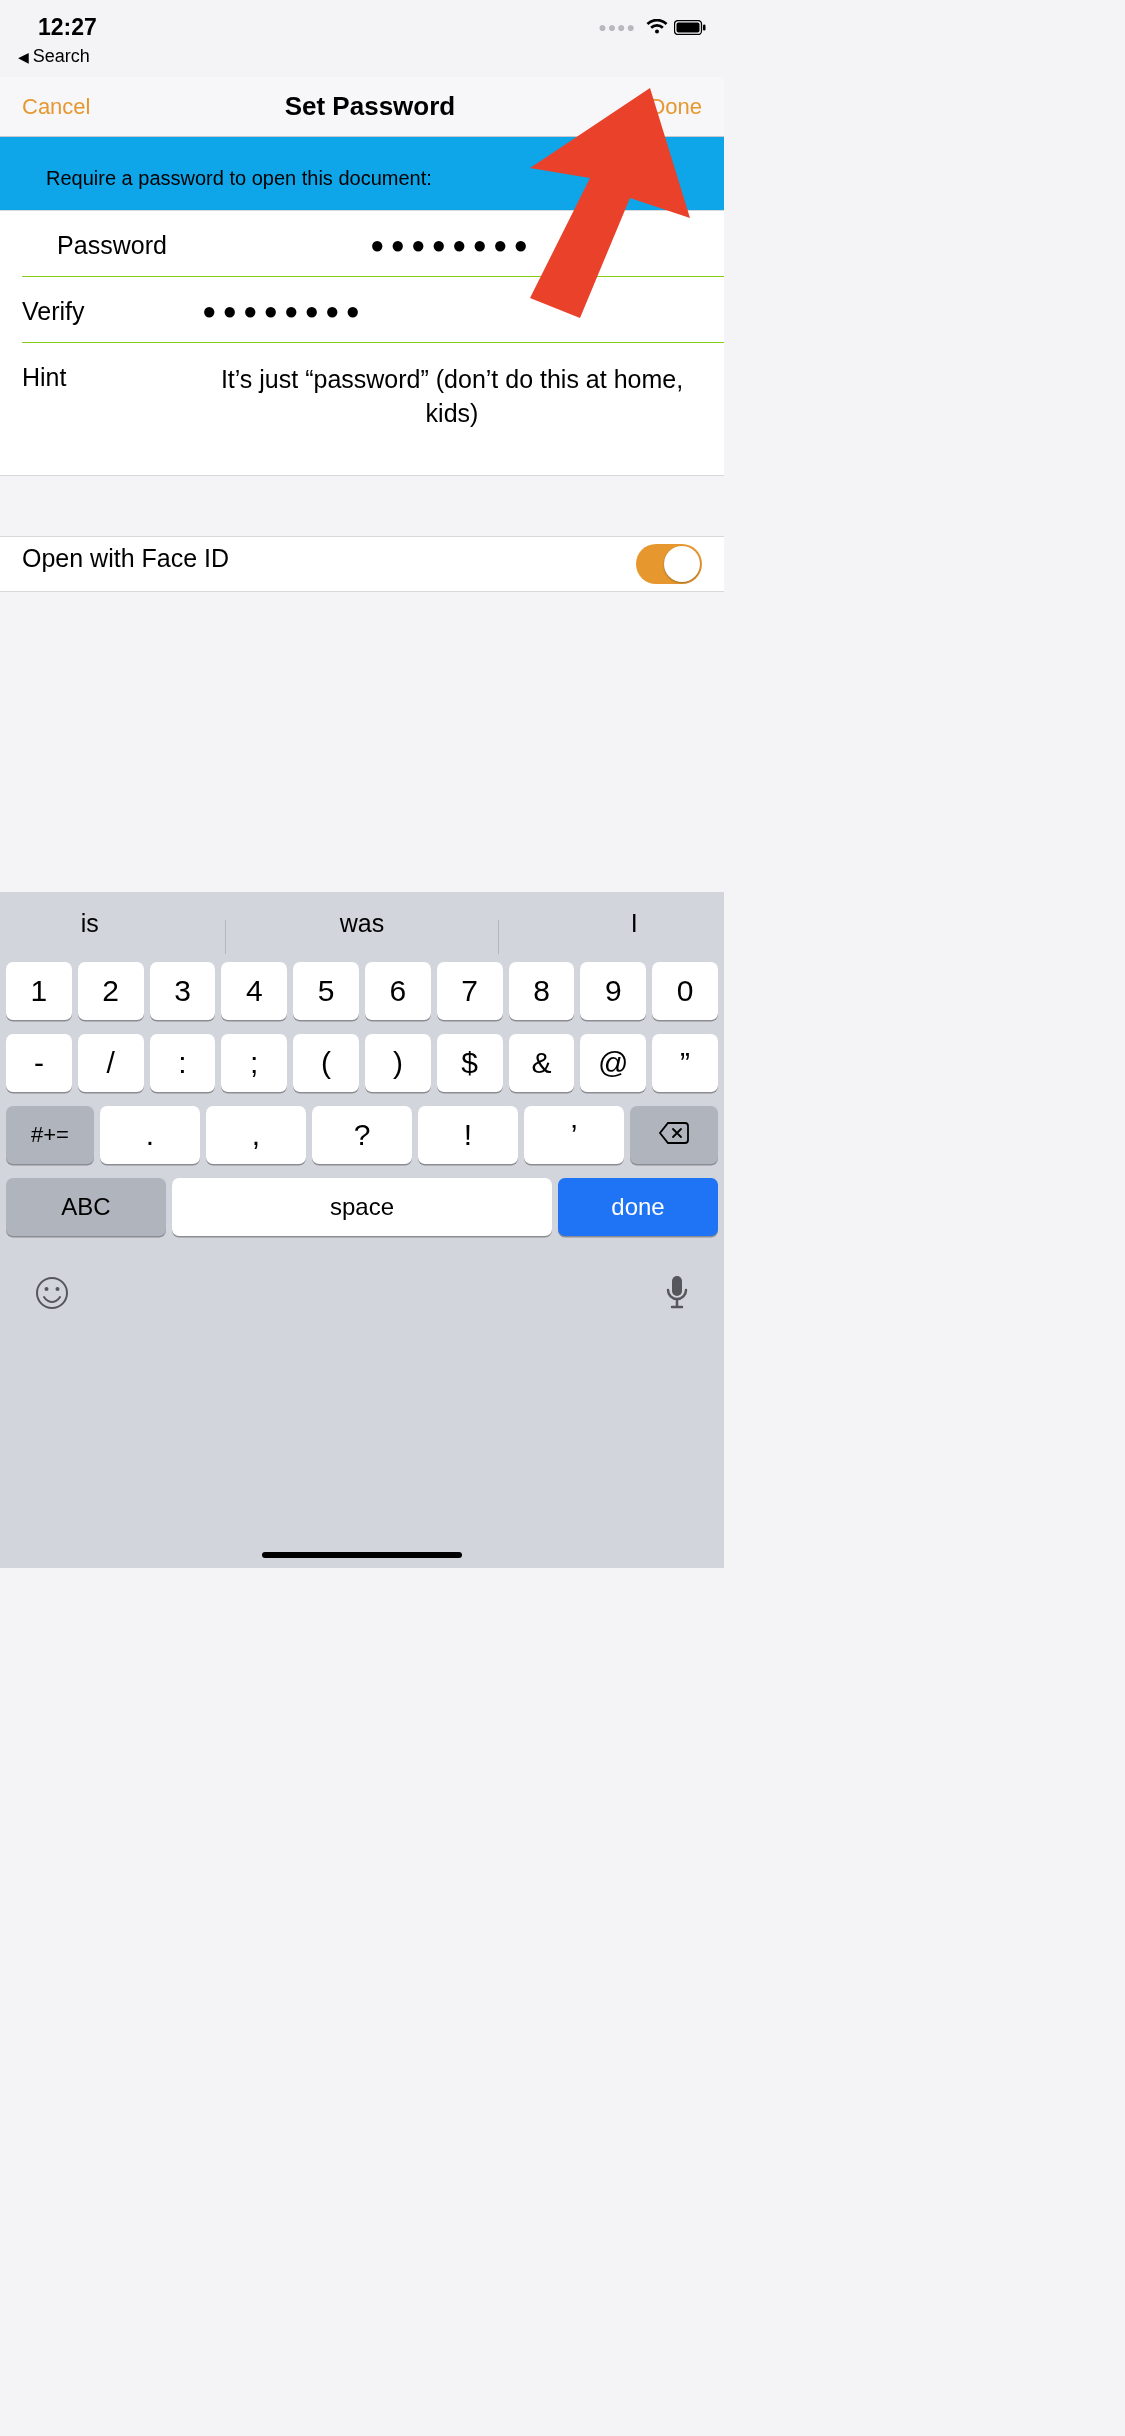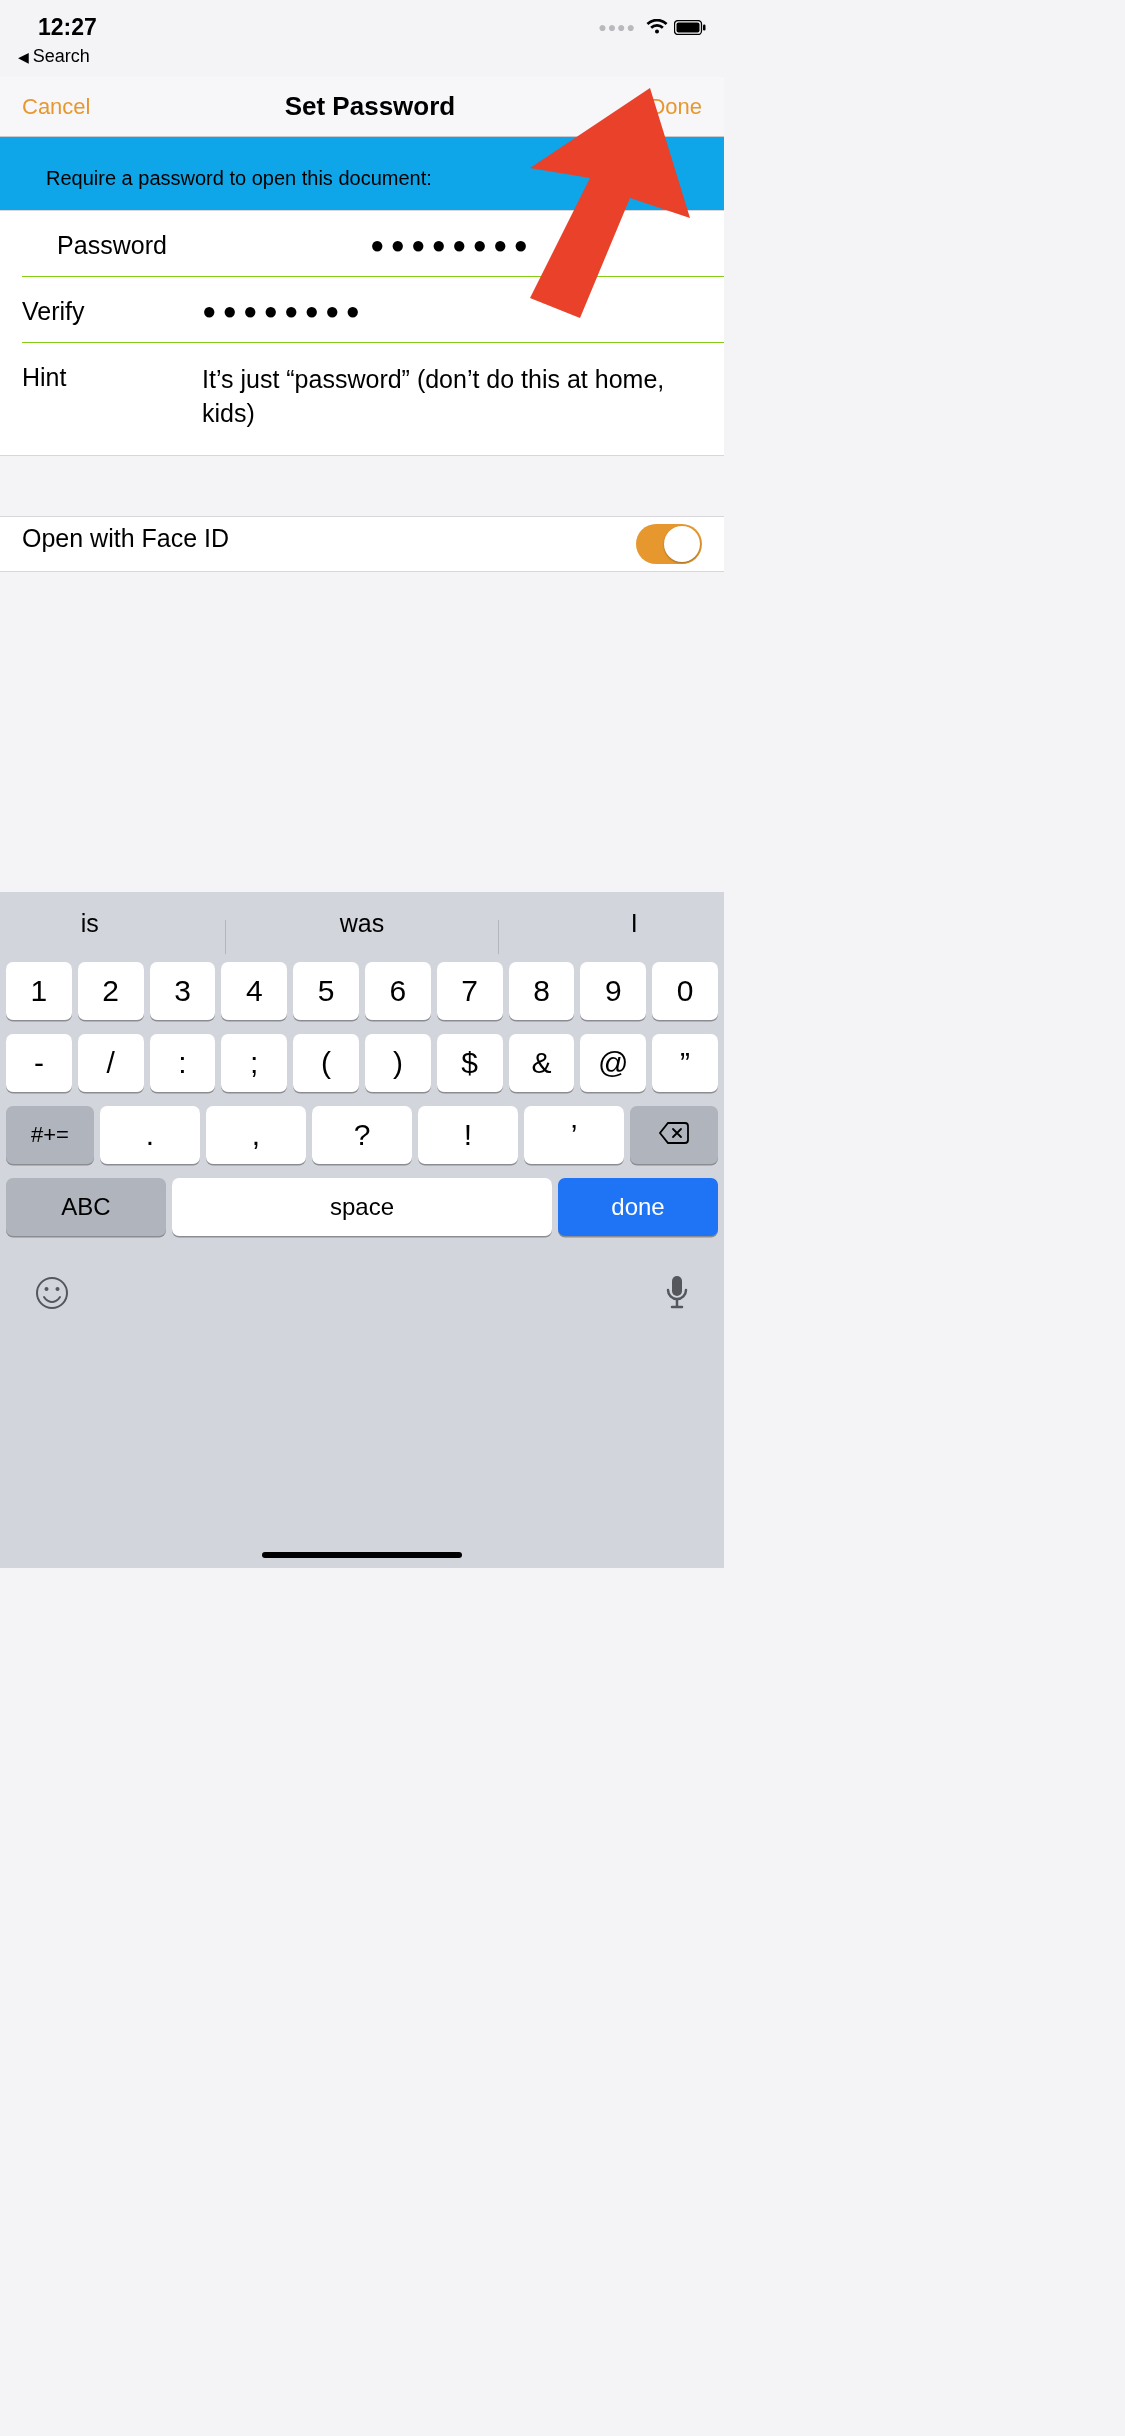--- a/index.html
+++ b/index.html
@@ -80,22 +80,22 @@
   .field-row + .field-row { border-top:1px solid #e6e5e9; margin-left:22px; padding-left:0;}
   .field-row + .field-row .field-label{ }
   .field-row:nth-child(2), .field-row:nth-child(3){
     border-top:1px solid #84cc16;
   }
   .form-block .field-row:first-child { border-top:none;text-align:center; }
   .inner-border { border-top:1px solid #e6e5e9; }
   .field-label { width: 180px; flex-shrink:0; padding-top:4px;}
   .field-value { flex:1; padding-top:4px;}
   .dots-pw { letter-spacing: 6px; font-size: 24px; }
-  .hint-row { align-items:flex-start; padding-bottom:24px;}
-  .hint-text { line-height:1.35; }
+  .hint-row { align-items:flex-start; padding-bottom:44px;}
+  .hint-text { line-height:1.35;text-align:center; }
 
   
   .faceid-block {
     margin-top: 60px;
     background:#fff;
     border-top:1px solid #d7d6da;
     border-bottom:1px solid #d7d6da;
   }
   .faceid-row {
     display:flex;

